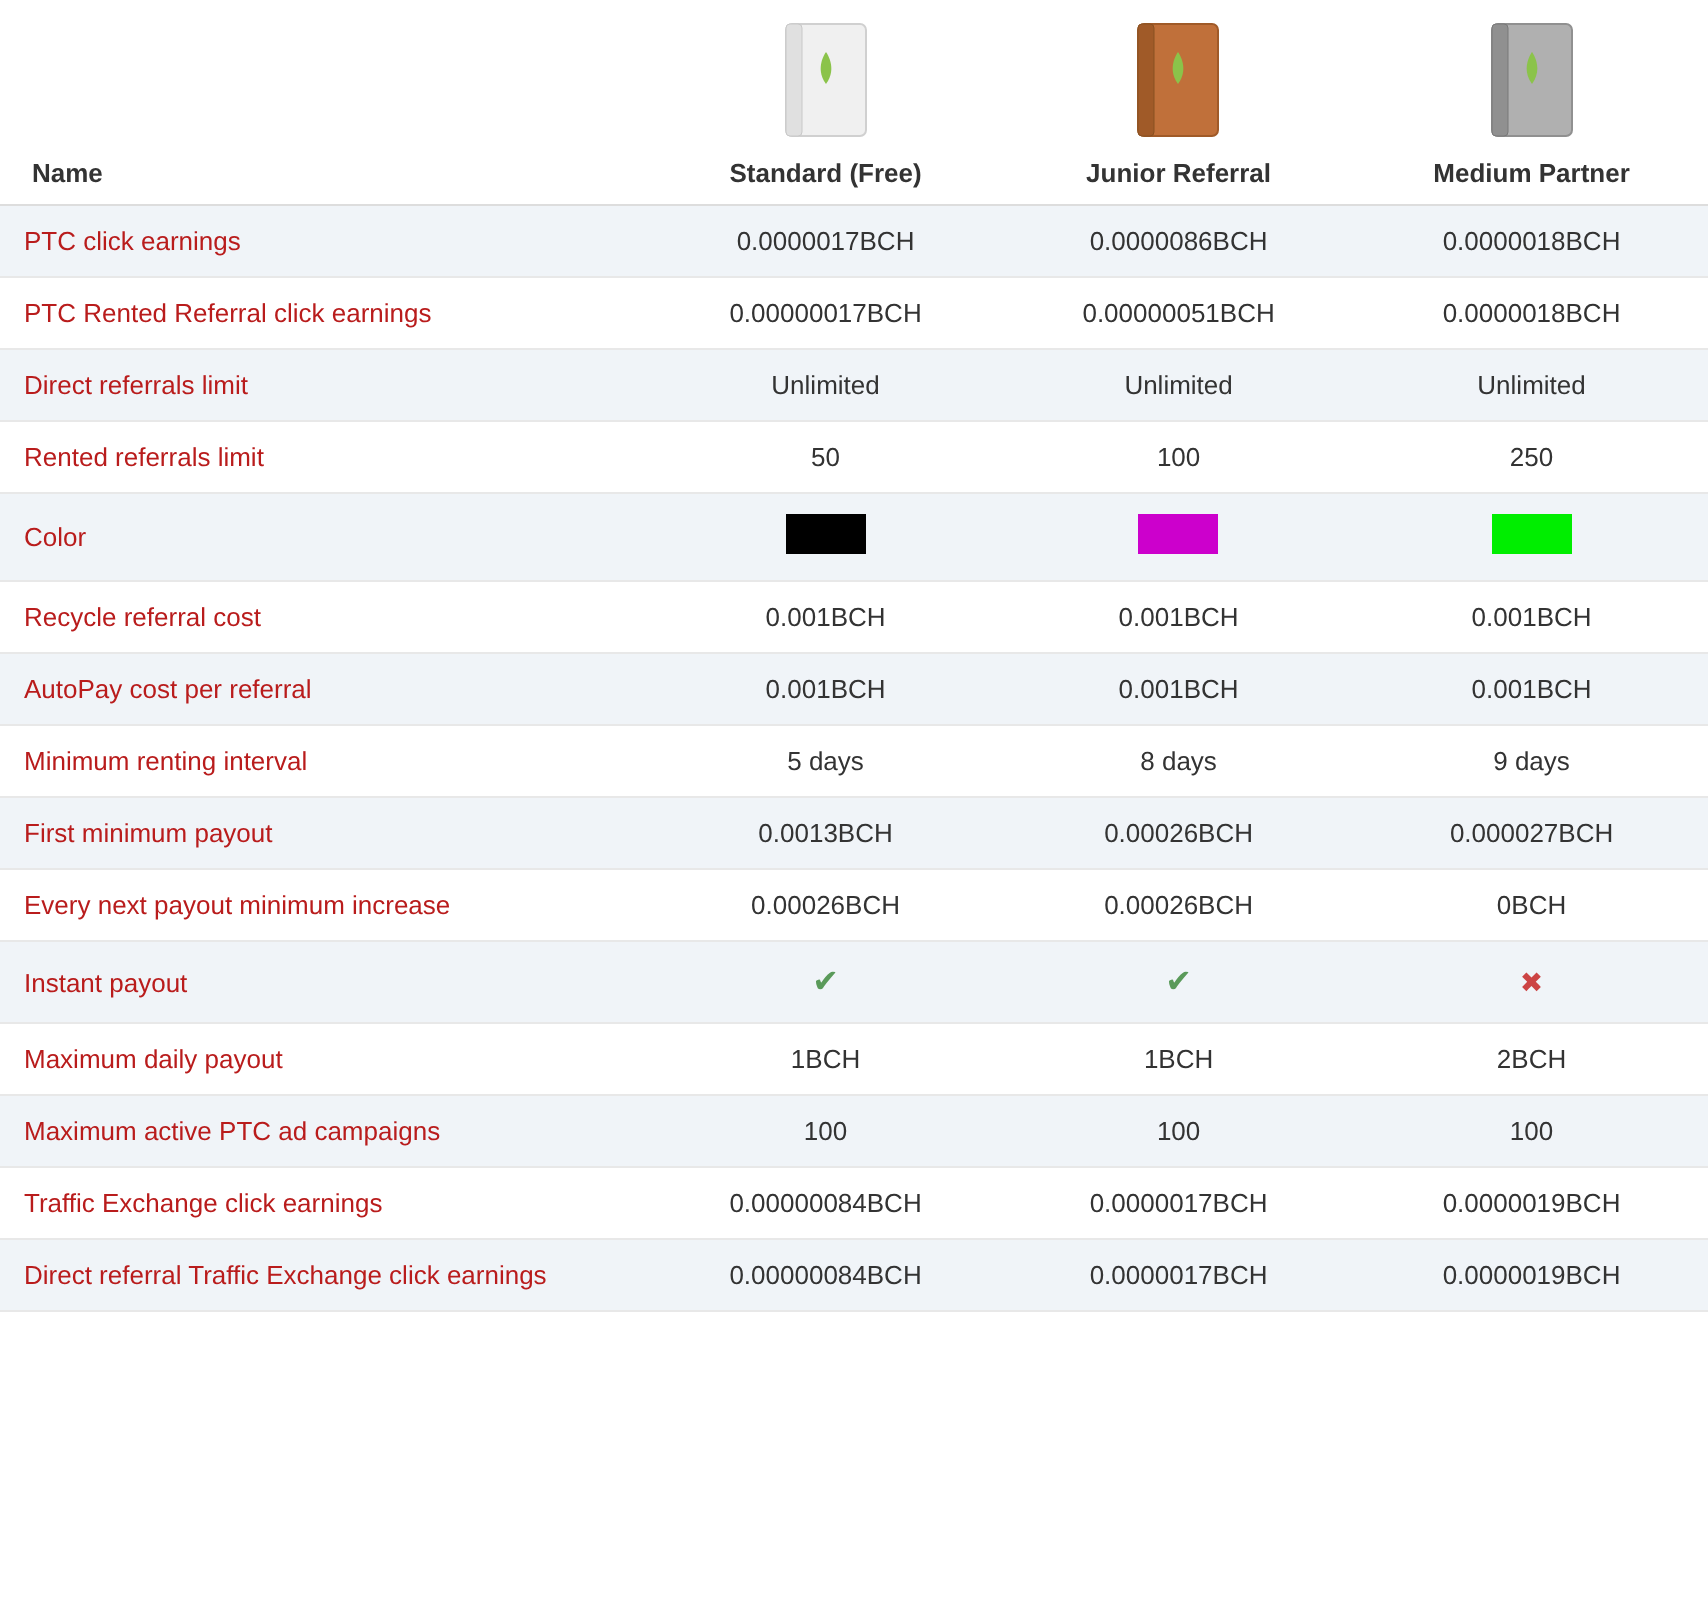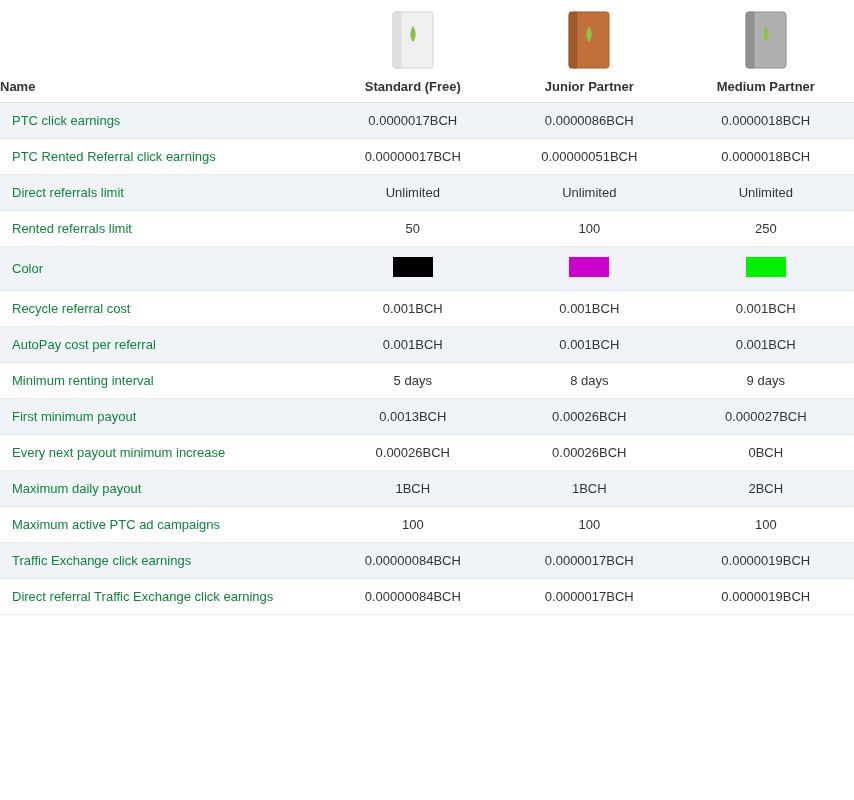--- a/index.html
+++ b/index.html
@@ -15,21 +15,21 @@
     }
     table {
       width: 100%;
       border-collapse: collapse;
     }
     thead tr {
       border-bottom: 1px solid #ddd;
     }
     th {
       text-align: center;
-      padding: 8px 0;
+      padding: 8px 16px;
       font-weight: bold;
       vertical-align: bottom;
       color: #333;
     }
     th.name-col {
       text-align: left;
       width: 38%;
     }
     th.plan-col {
       width: 20.67%;
@@ -43,21 +43,21 @@
     tbody tr:nth-child(even) {
       background-color: #ffffff;
     }
     td {
       padding: 10px 12px;
       text-align: center;
       vertical-align: middle;
     }
     td.name-cell {
       text-align: left;
-      color: #15803d;
+      color: #b91c1c;
     }
     .color-swatch {
       display: inline-block;
       width: 40px;
       height: 20px;
     }
     .check-mark {
       color: #5a9a5a;
       font-size: 16px;
     }
@@ -98,21 +98,21 @@
         <th class="plan-col">
           <div class="th-content">
             <div>
               <svg width="52" height="68" viewBox="0 0 52 68">
 
                 <rect x="6" y="4" width="40" height="56" rx="3" fill="#c0703a" stroke="#a05a28" stroke-width="1"></rect>
                 <rect x="6" y="4" width="8" height="56" rx="2" fill="#a05a28" stroke="#885020" stroke-width="0.5"></rect>
                 <path d="M26 18 C26 18 20 26 26 34 C32 26 26 18 26 18Z" fill="#8bc34a"></path>
               </svg>
             </div>
-            <span>Junior Partner</span>
+            <span>Junior Referral</span>
           </div>
         </th>
         <th class="plan-col">
           <div class="th-content">
             <div>
               <svg width="52" height="68" viewBox="0 0 52 68">
 
                 <rect x="6" y="4" width="40" height="56" rx="3" fill="#b0b0b0" stroke="#909090" stroke-width="1"></rect>
                 <rect x="6" y="4" width="8" height="56" rx="2" fill="#909090" stroke="#787878" stroke-width="0.5"></rect>
                 <path d="M26 18 C26 18 20 26 26 34 C32 26 26 18 26 18Z" fill="#8bc34a"></path>
@@ -178,20 +178,26 @@
           <td>0.00026BCH</td>
           <td>0.000027BCH</td>
         </tr>
         <tr>
           <td class="name-cell">Every next payout minimum increase</td>
           <td>0.00026BCH</td>
           <td>0.00026BCH</td>
           <td>0BCH</td>
         </tr>
         <tr>
+          <td class="name-cell">Instant payout</td>
+          <td><span class="check-mark">✔</span></td>
+          <td><span class="check-mark">✔</span></td>
+          <td><span class="cross-mark">✖</span></td>
+        </tr>
+        <tr>
           <td class="name-cell">Maximum daily payout</td>
           <td>1BCH</td>
           <td>1BCH</td>
           <td>2BCH</td>
         </tr>
         <tr>
           <td class="name-cell">Maximum active PTC ad campaigns</td>
           <td>100</td>
           <td>100</td>
           <td>100</td>

